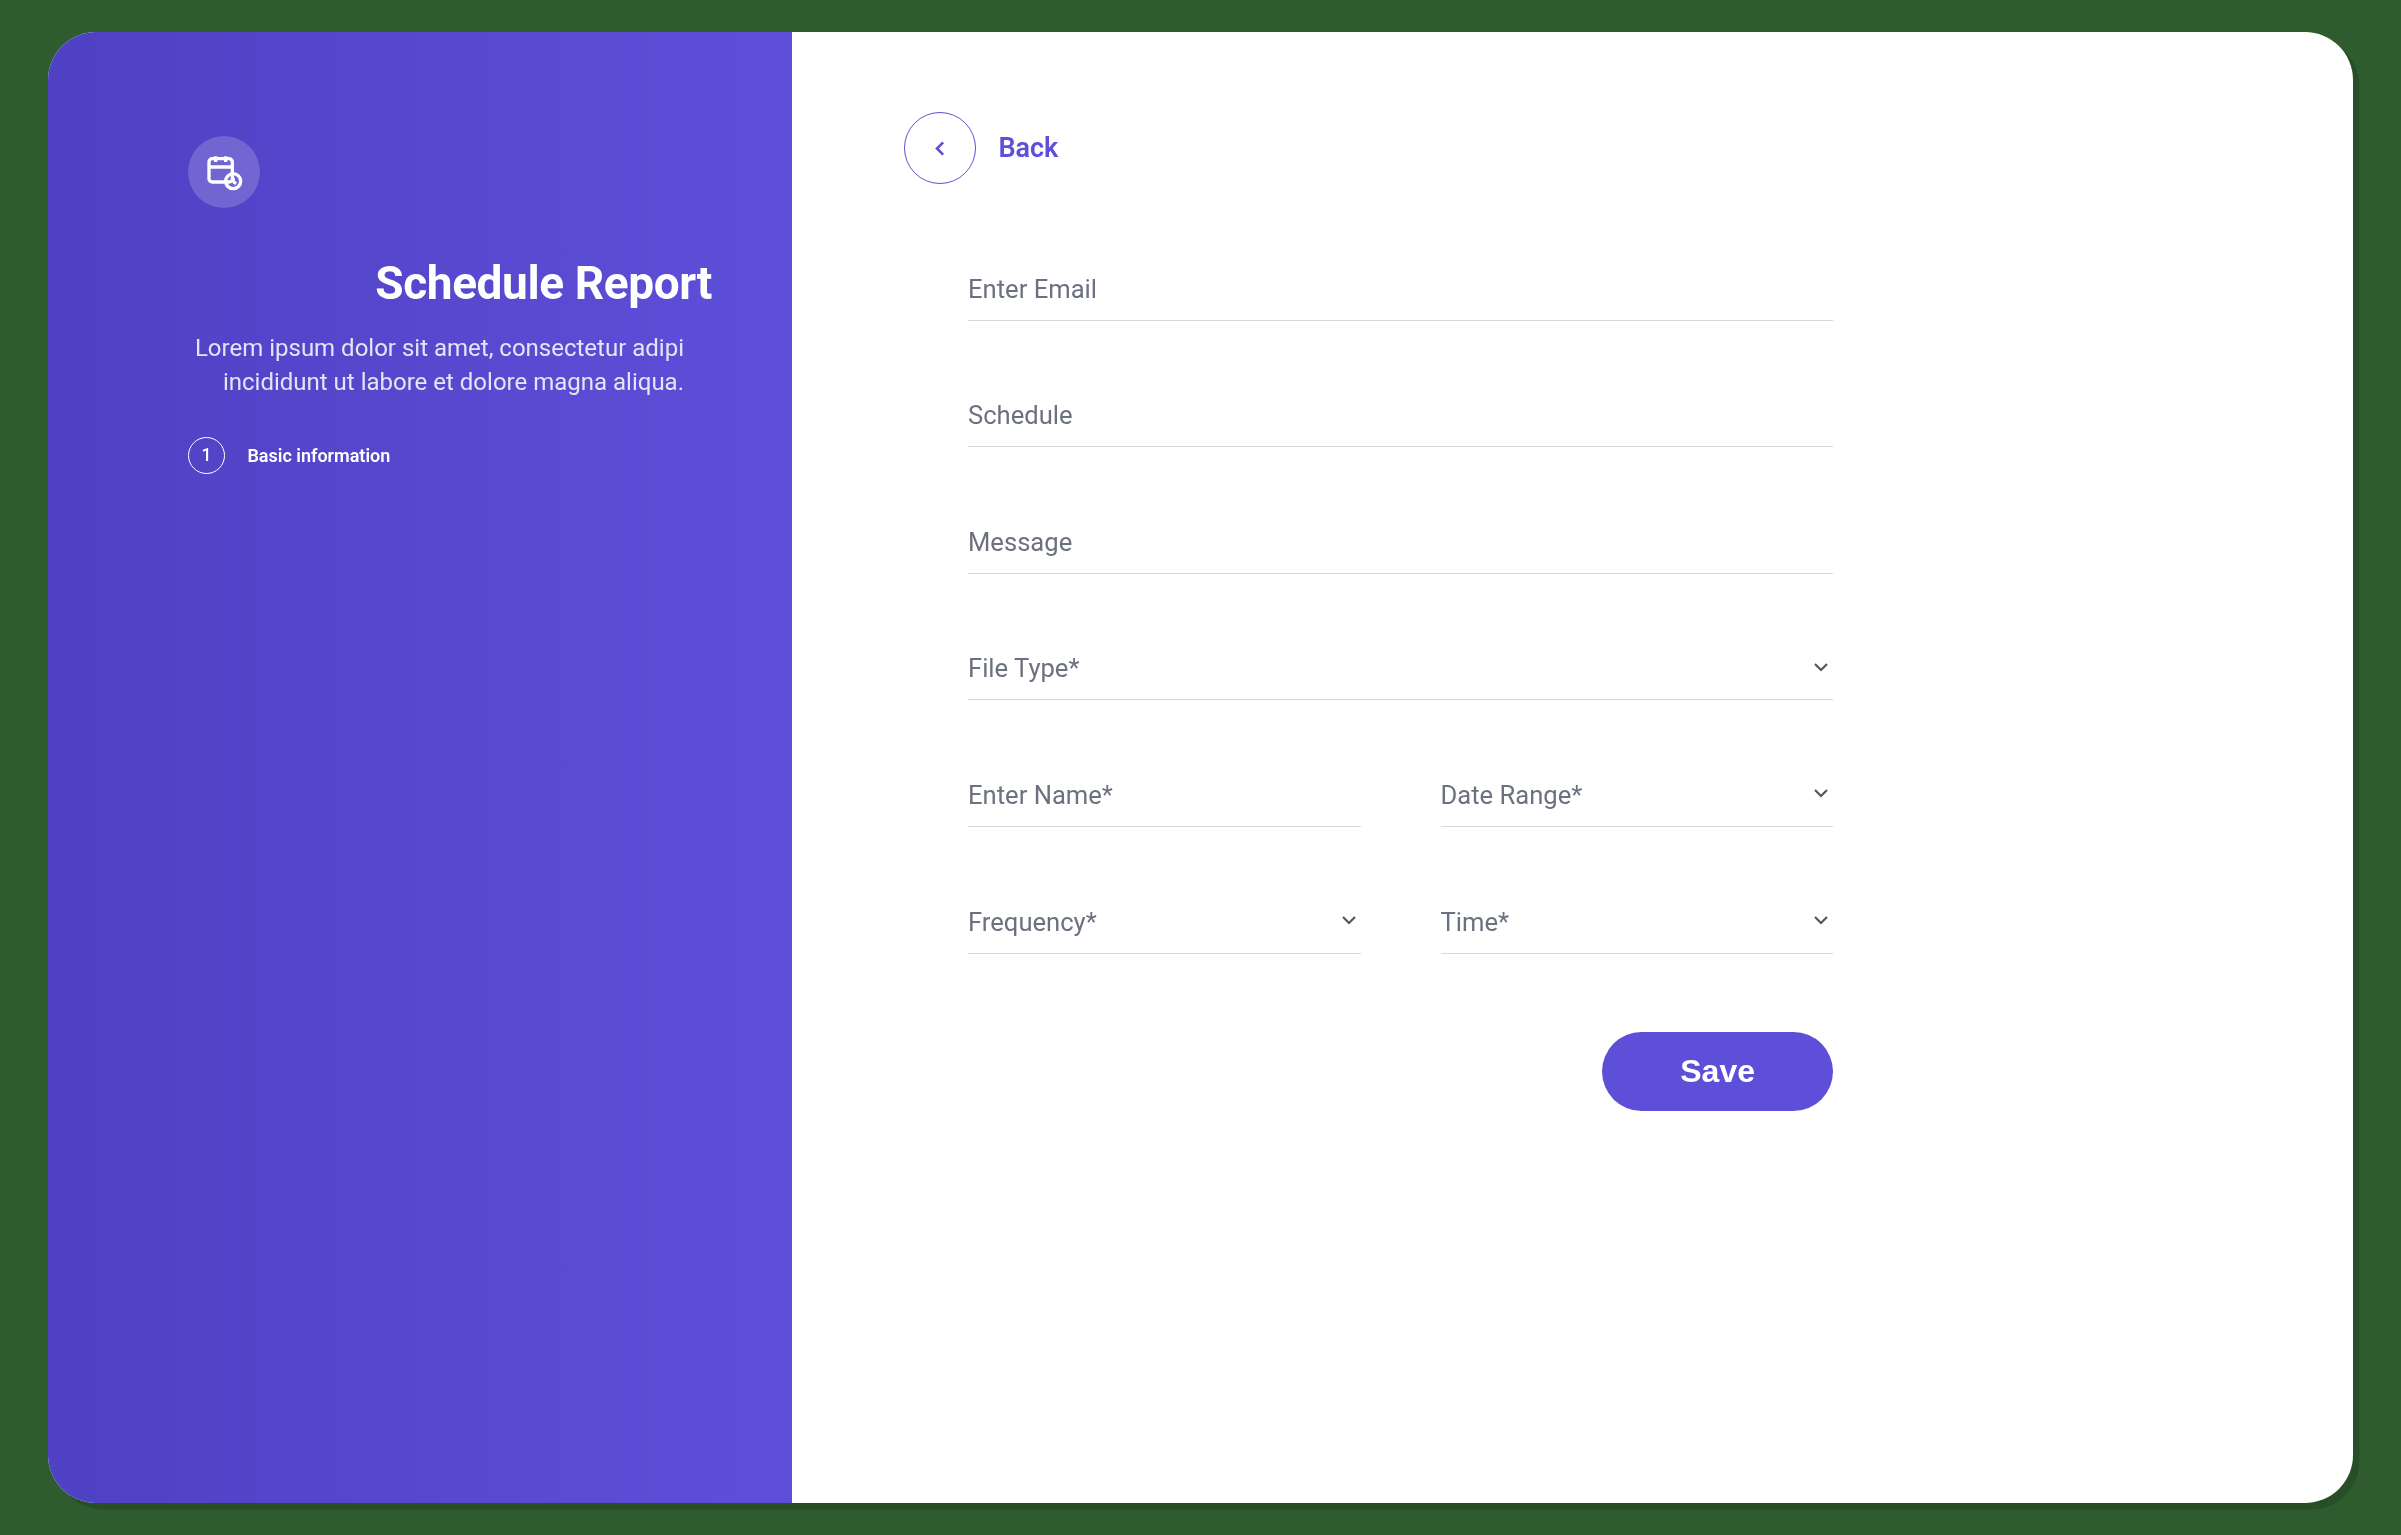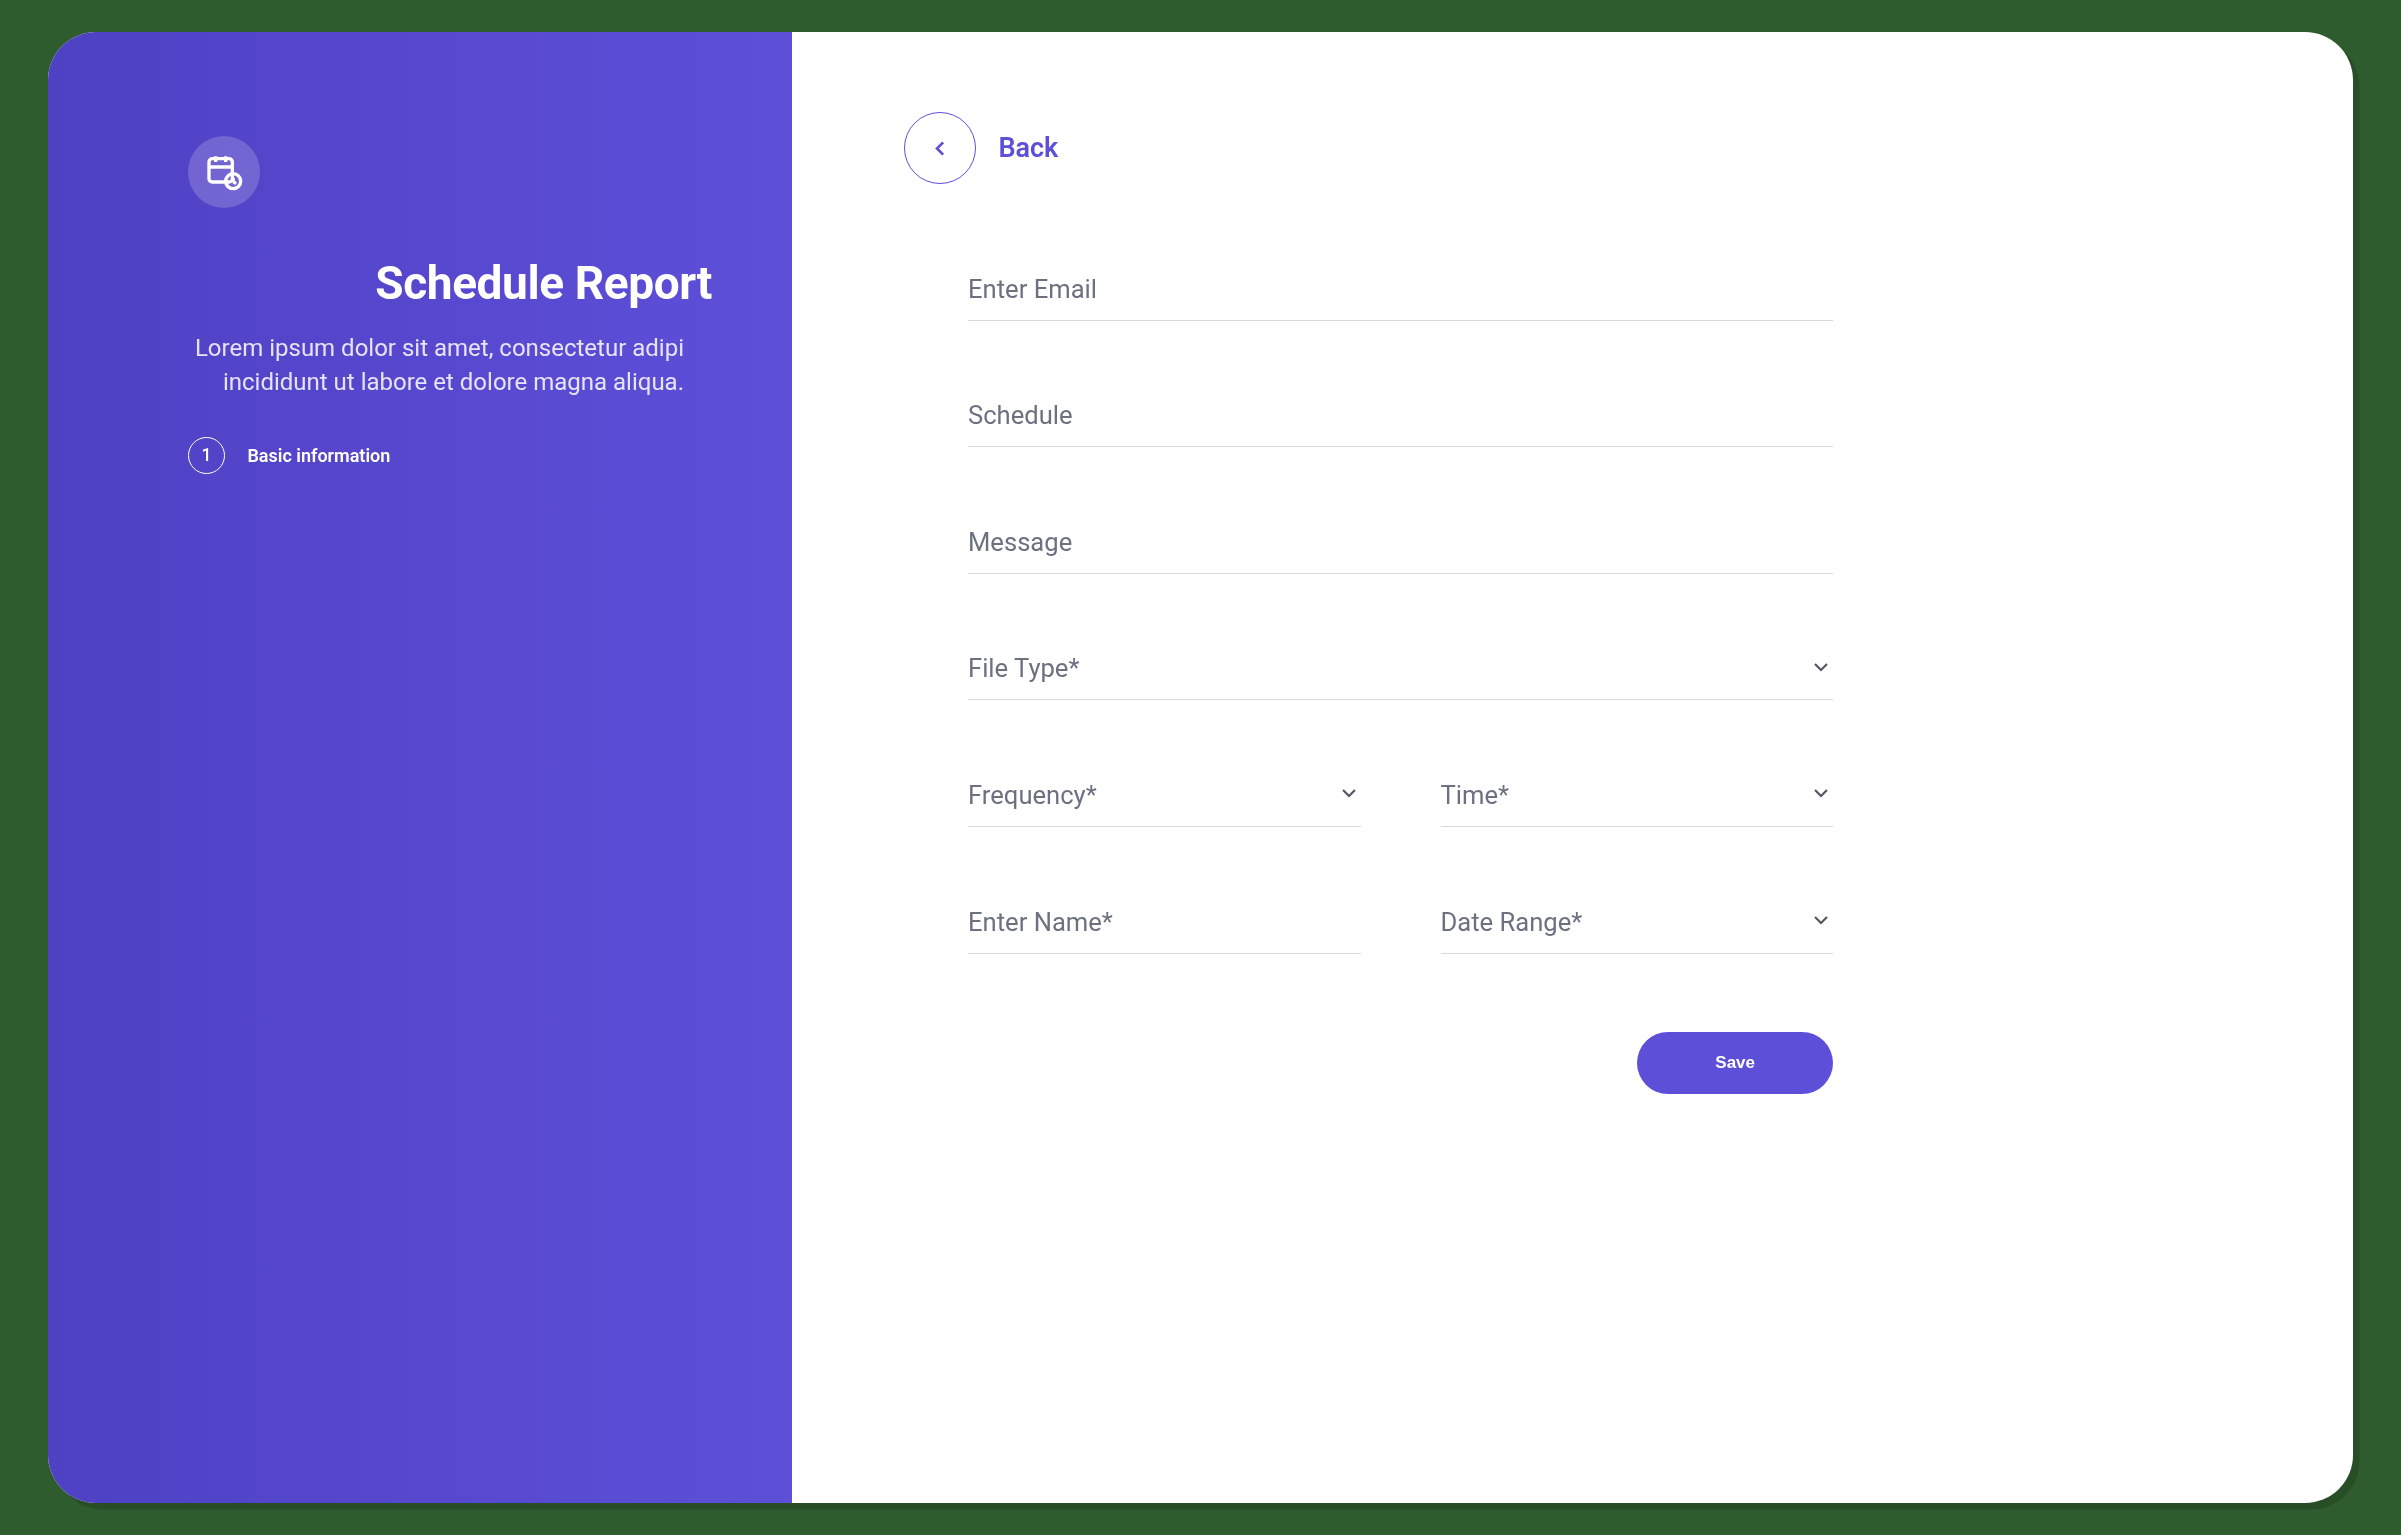--- a/index.html
+++ b/index.html
@@ -138,21 +138,21 @@
   .row .field { margin-bottom: 70px; }
 
   .actions {
     display: flex;
     justify-content: flex-end;
     margin-top: 8px;
   }
   .save-btn {
     background: #5e4fd9;
     color: #ffffff;
-    font-size: 17px;
+    font-size: 32px;
     font-weight: 600;
     border: none;
     border-radius: 40px;
     padding: 21px 78px;
     cursor: pointer;
   }
 </style>
 </head>
 <body>
 
@@ -207,20 +207,38 @@
           <span class="placeholder">File Type*</span>
           <span class="chevron">
             <svg viewBox="0 0 24 24">
                 <polyline points="6 9 12 15 18 9"></polyline>
               </svg>
           </span>
         </div>
 
         <div class="row">
           <div class="col">
+            <div class="field">
+              <span class="placeholder">Enter Name*</span>
+            </div>
+          </div>
+          <div class="col">
+            <div class="field select">
+              <span class="placeholder">Date Range*</span>
+              <span class="chevron">
+                <svg viewBox="0 0 24 24">
+                    <polyline points="6 9 12 15 18 9"></polyline>
+                  </svg>
+              </span>
+            </div>
+          </div>
+        </div>
+
+        <div class="row">
+          <div class="col">
             <div class="field select">
               <span class="placeholder">Frequency*</span>
               <span class="chevron">
                 <svg viewBox="0 0 24 24">
                     <polyline points="6 9 12 15 18 9"></polyline>
                   </svg>
               </span>
             </div>
           </div>
           <div class="col">
@@ -228,38 +246,20 @@
               <span class="placeholder">Time*</span>
               <span class="chevron">
                 <svg viewBox="0 0 24 24">
                     <polyline points="6 9 12 15 18 9"></polyline>
                   </svg>
               </span>
             </div>
           </div>
         </div>
 
-        <div class="row">
-          <div class="col">
-            <div class="field">
-              <span class="placeholder">Enter Name*</span>
-            </div>
-          </div>
-          <div class="col">
-            <div class="field select">
-              <span class="placeholder">Date Range*</span>
-              <span class="chevron">
-                <svg viewBox="0 0 24 24">
-                    <polyline points="6 9 12 15 18 9"></polyline>
-                  </svg>
-              </span>
-            </div>
-          </div>
-        </div>
-
         <div class="actions">
           <button class="save-btn">Save</button>
         </div>
 
       </div>
     </main>
 
   </div>
 </div>
 

